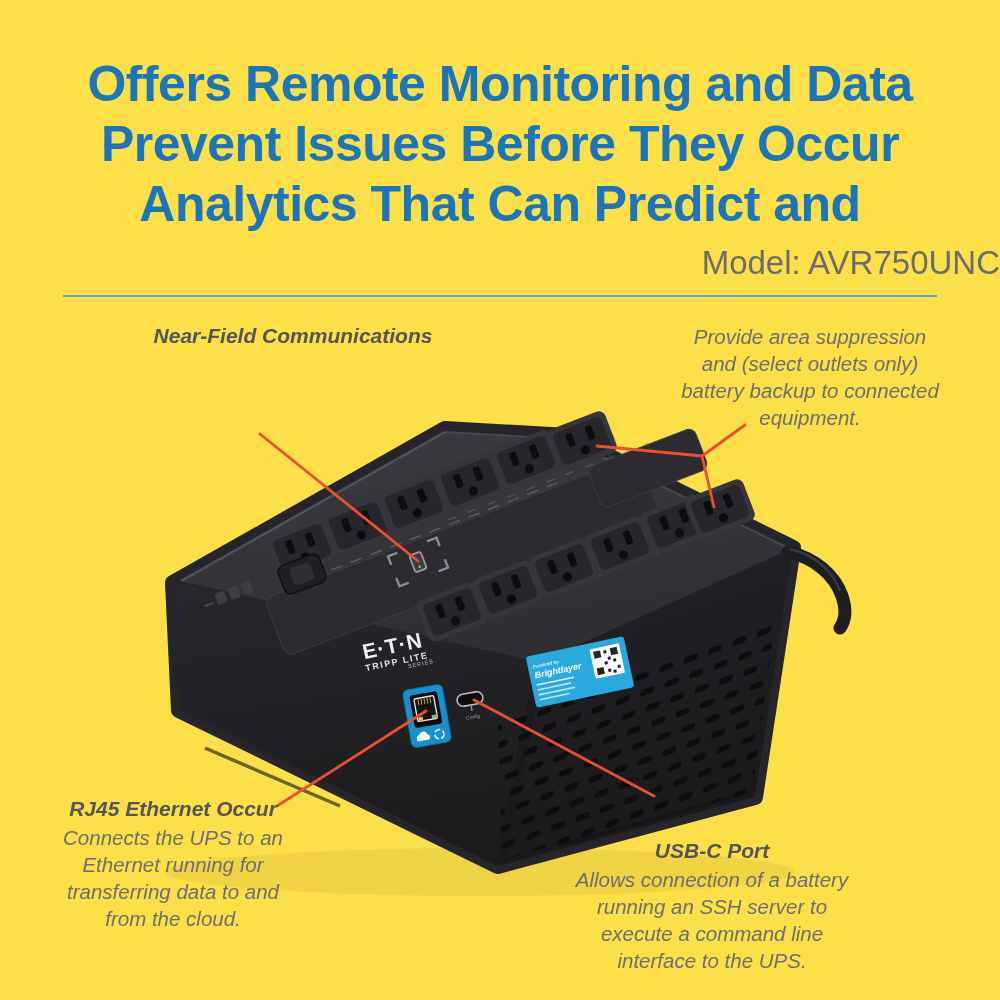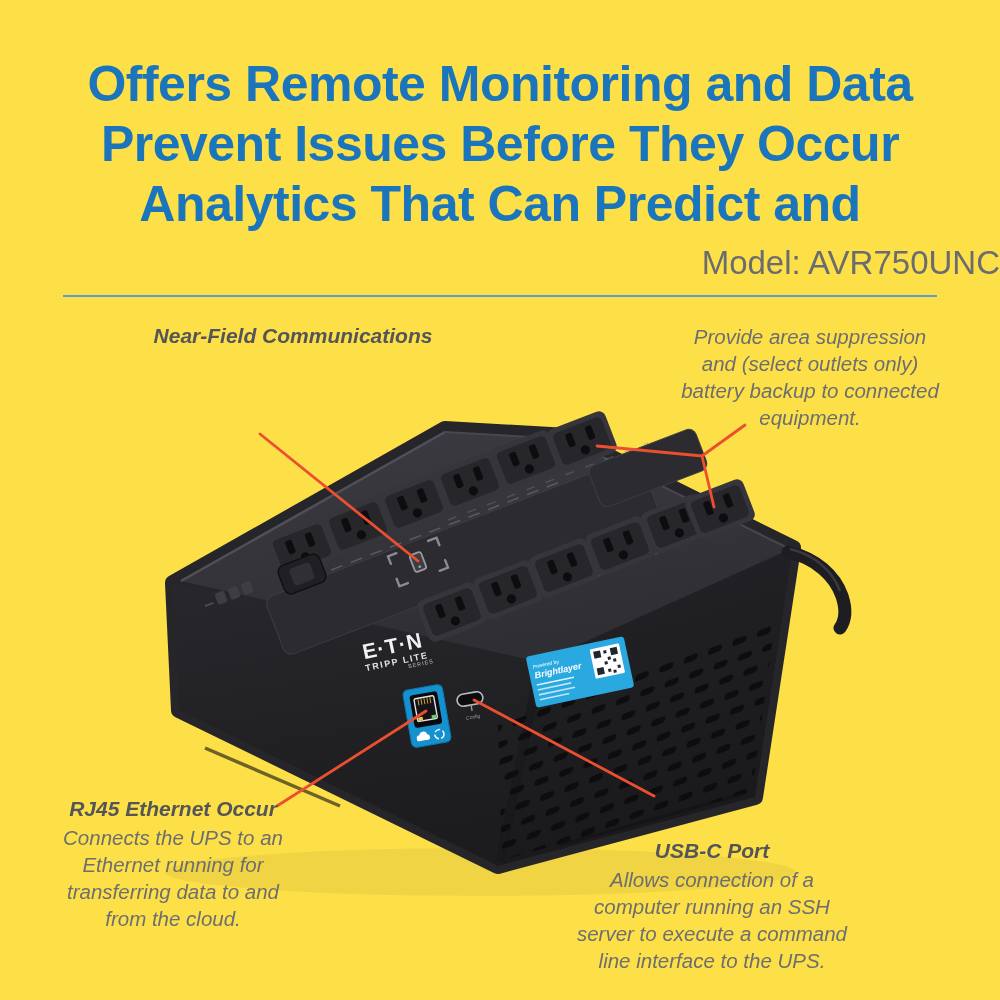--- a/index.html
+++ b/index.html
@@ -213,16 +213,16 @@
     <p>Provide area suppression and (select outlets only) battery backup to connected equipment.</p>
   </div>
 
   <div class="callout co-rj45">
     <h3>RJ45 Ethernet Occur</h3>
     <p>Connects the UPS to an Ethernet running for transferring data to and from the cloud.</p>
   </div>
 
   <div class="callout co-usbc">
     <h3>USB-C Port</h3>
-    <p>Allows connection of a computer running an SSH server to execute a command line interface to the UPS.</p>
+    <p>Allows connection of a battery running an SSH server to execute a command line interface to the UPS.</p>
   </div>
 
 </div>
 
 </body></html>

